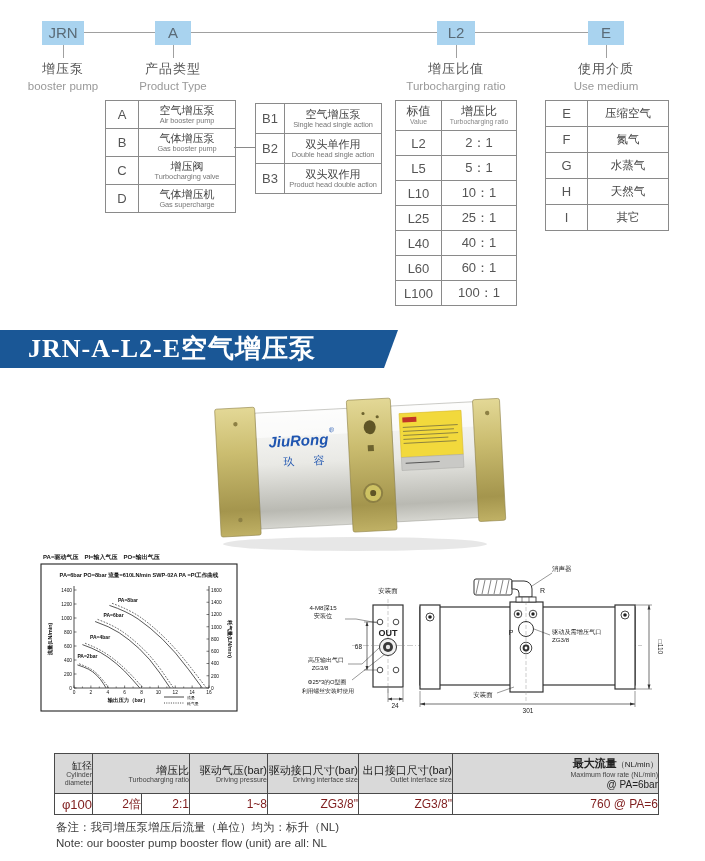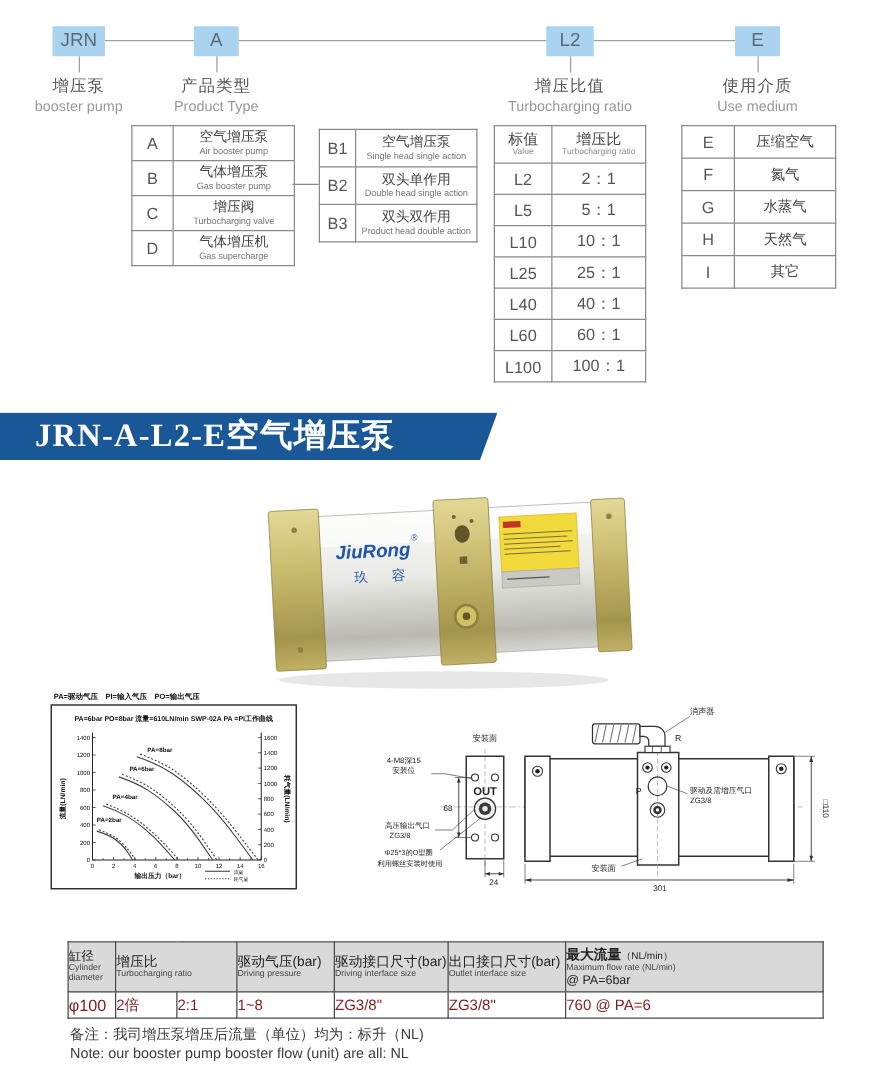--- a/index.html
+++ b/index.html
@@ -24,21 +24,21 @@
   .rt-hcn{font-size:12px;color:#444;line-height:13px;}
   .rt-hen{font-size:6.8px;color:#888;line-height:8px;}
   .mt-code{width:41px;font-size:13px;color:#555;}
   .mt-cn{width:80px;font-size:11.5px;color:#444;}
   .title-bar{position:absolute;left:0;top:330px;width:398px;height:38px;background:#1a5796;
              clip-path:polygon(0 0,100% 0,calc(100% - 14px) 100%,0 100%);}
   .title-bar span{display:block;padding-left:28px;line-height:38px;color:#fff;
                   font-family:"Liberation Serif","DejaVu Serif",serif;font-weight:bold;
                   font-size:26px;letter-spacing:1px;}
   table.spec{position:absolute;left:54px;top:753px;border-collapse:collapse;table-layout:fixed;}
-  table.spec td{border:1px solid #4a4a4a;text-align:left;padding:0;vertical-align:middle;margin-left:30px;}
+  table.spec td{border:1px solid #4a4a4a;text-align:right;padding:0;vertical-align:middle;margin-left:30px;}
   table.spec .hd{background:#d9d9d9;height:39px;}
   table.spec .dt{height:20px;background:#fff;}
   .sp-cn{font-size:11px;color:#222;line-height:12px;}
   .sp-cn-sm{font-size:10px;color:#222;line-height:11px;}
   .sp-en{font-size:7px;color:#444;line-height:8px;}
   .sp-val{font-size:12px;color:#7f1d1d;}
   .note{position:absolute;left:56px;font-size:11.5px;color:#3d3d3d;}
 </style>
 </head>
 <body>

